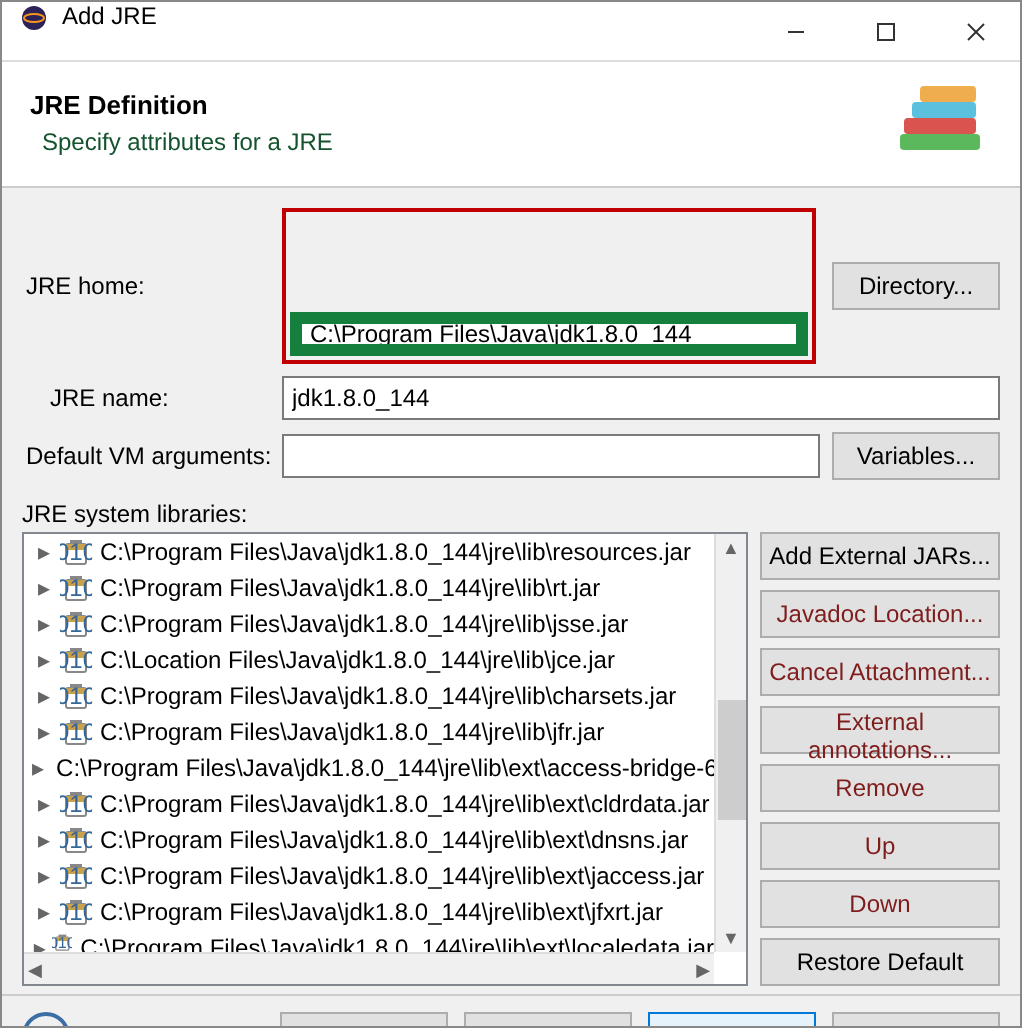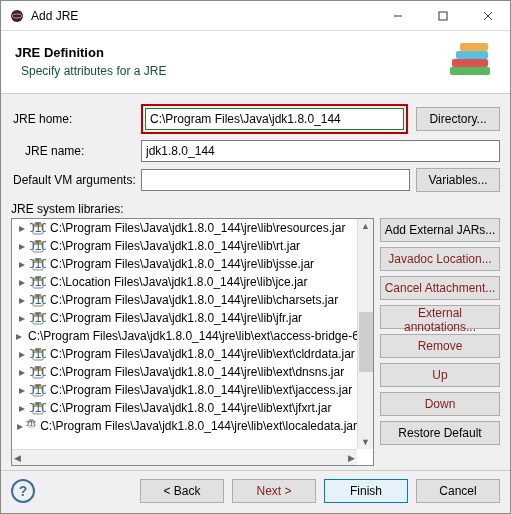--- a/index.html
+++ b/index.html
@@ -1,37 +1,37 @@
 <!DOCTYPE html>
 <html><head>
 <meta charset="utf-8">
 <style>
 * { box-sizing: border-box; margin: 0; padding: 0; font-family: "Segoe UI", Tahoma, sans-serif; font-size: 12px; }
 body { background: #f0f0f0; width: 511px; height: 514px; overflow: hidden; border: 1px solid #888; display: flex; flex-direction: column; }
 
-.titlebar { height: 30px; background: #fff; display: flex; align-items: center; padding-left: 8px; border-bottom: 1px solid #ddd; }
+.titlebar { height: 30px; background: #fff; display: flex; padding-left: 8px; border-bottom: 1px solid #ddd; }
 .titlebar .icon { width: 16px; height: 16px; margin-right: 6px; }
 .titlebar .title { flex: 1; font-size: 12px; }
 .titlebar .winbtn { width: 45px; height: 30px; display:flex; align-items:center; justify-content:center; color:#333; }
 
 .banner { background: #fff; padding: 10px 14px 12px; border-bottom: 1px solid #ccc; display:flex; align-items:center; }
 .banner .txt { flex: 1; }
 .banner h1 { font-size: 13px; font-weight: bold; margin-bottom: 4px; }
 .banner p { font-size: 12px; color: #14532d; padding-left: 6px; }
 .banner .books { width: 48px; height: 40px; }
 
 .content { flex: 1; padding: 10px 10px 4px 10px; display:flex; flex-direction:column; }
 
 .form-row { display:flex; align-items:center; margin-bottom: 6px; }
 .form-row label { width: 130px; padding-left: 2px; }
 .form-row label.indent { padding-left: 14px; }
 .form-row input { flex:1; height: 22px; padding: 2px 4px; border: 1px solid #7a7a7a; background:#fff; font-size:12px; }
 .form-row .btn { width: 84px; margin-left: 6px; }
 .highlight-box { border: 2px solid #c00000; padding: 2px; margin-right: 2px; flex:1; display:flex; }
-.highlight-box input { border: 1px solid #15803d; }
+.highlight-box input { border: 6px solid #15803d; margin-top: 48px; }
 
 .btn { height: 24px; background: #e1e1e1; border: 1px solid #adadad; font-size:12px; cursor:pointer; }
 .btn:disabled { color: #7f1d1d; }
 .btn.primary { border: 1px solid #0078d7; background:#e5f1fb; }
 
 .lib-section { flex:1; display:flex; flex-direction:column; margin-top:4px; }
 .lib-section > label { margin-bottom: 2px; text-decoration: underline; text-decoration-color: transparent; }
 .lib-body { flex:1; display:flex; gap: 6px; }
 .tree { flex:1; background:#fff; border:1px solid #828790; overflow:hidden; position:relative; }
 .tree-inner { position:absolute; inset:0 16px 16px 0; overflow:hidden; }

